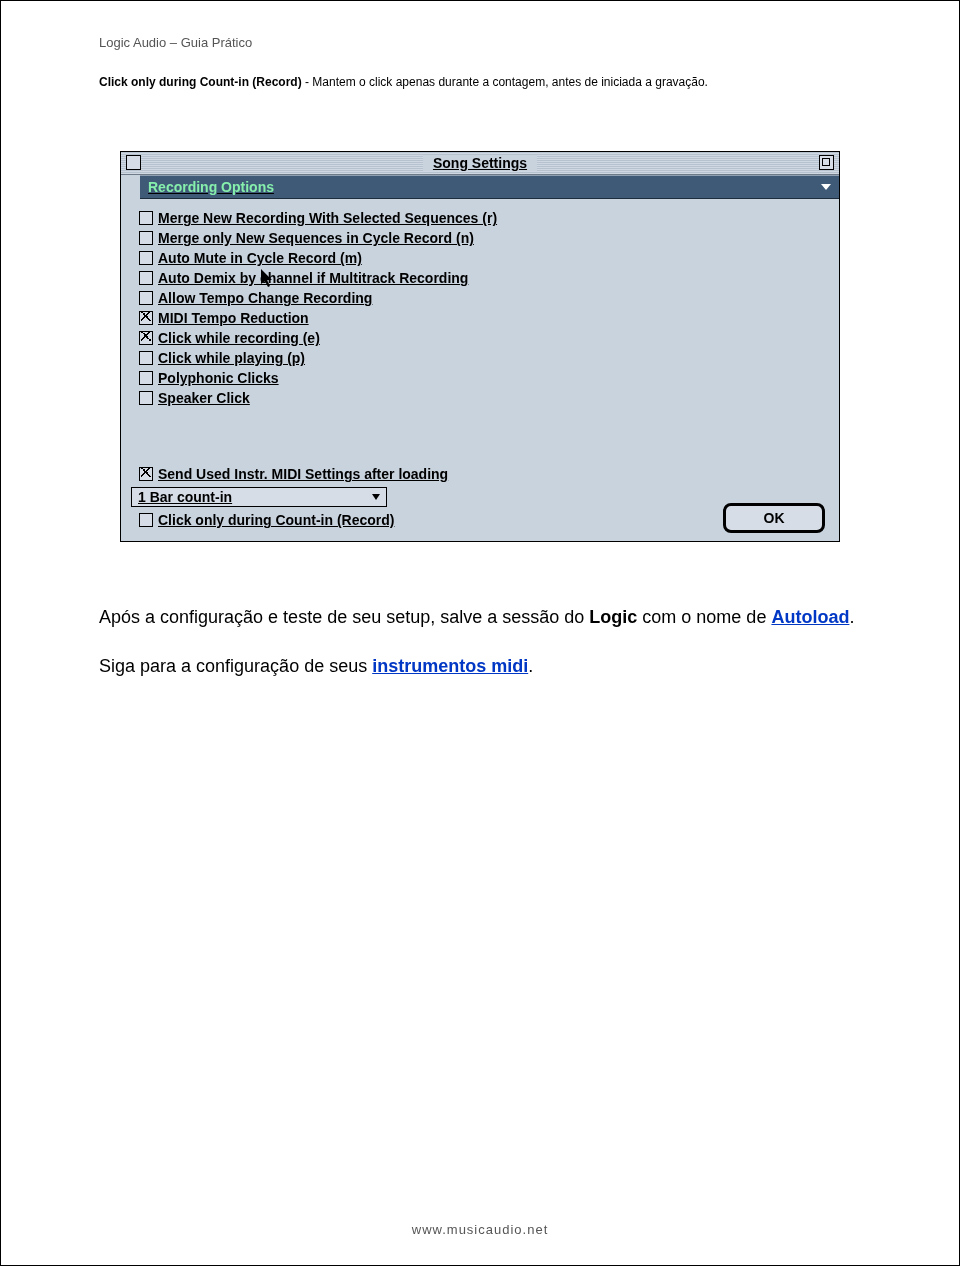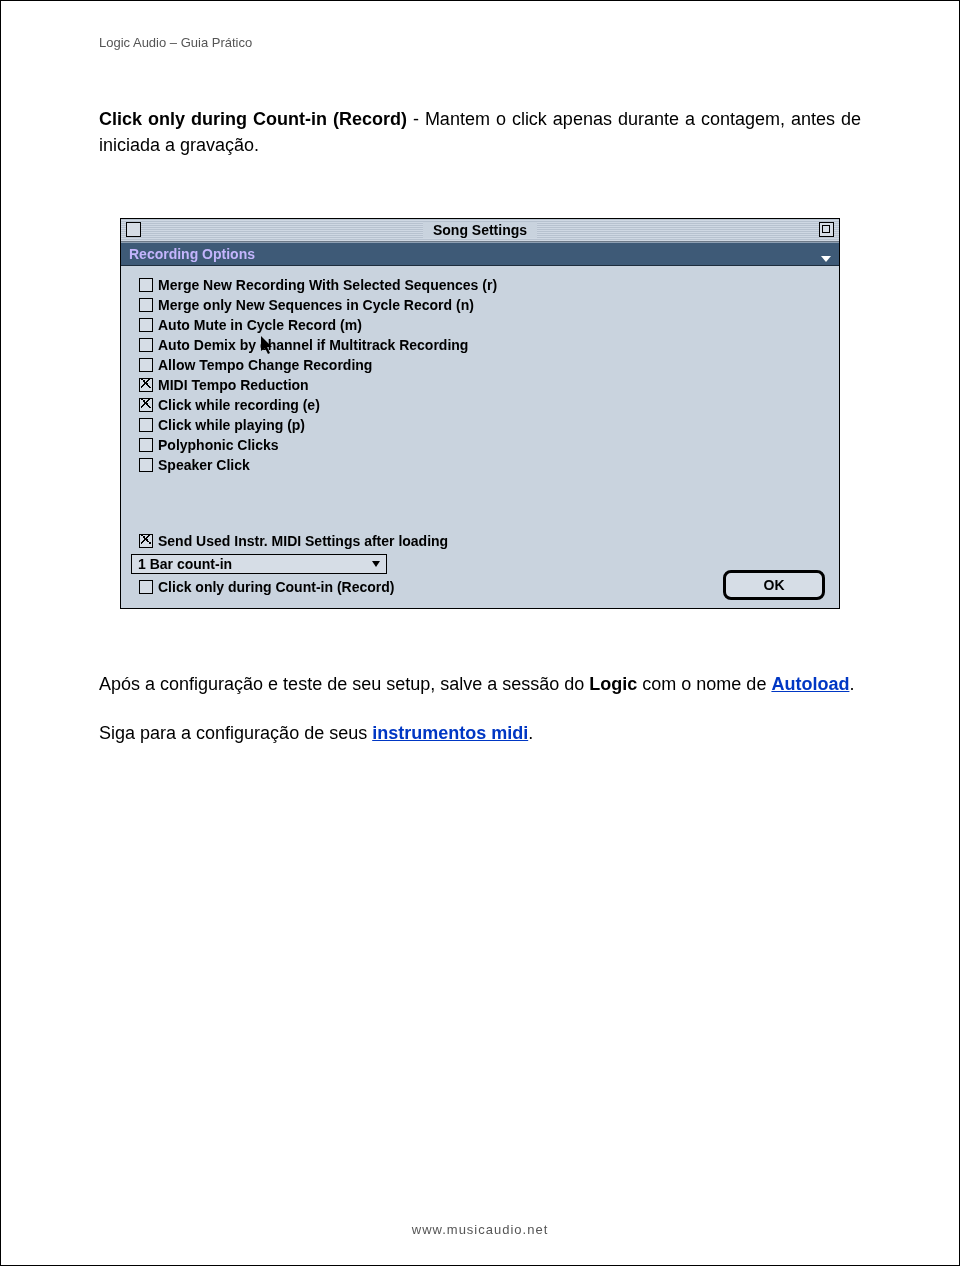--- a/index.html
+++ b/index.html
@@ -13,40 +13,41 @@
     height: 1266px;
     position: relative;
     box-sizing: border-box;
     border: 1px solid #000;
     margin: 0 auto;
     padding: 34px 98px 0 98px;
   }
   .header-line {
     font-size: 13px;
     color: #555;
-    margin-bottom: 56px;
+    margin-bottom: 24px;
   }
   .intro {
-    font-size: 18px;
+    font-size: 12px;
     color: #000;
     line-height: 1.45;
     text-align: justify;
     margin-bottom: 60px;
   }
   .intro .bold { font-weight: bold; }
   .screenshot-wrap {
     display: flex;
     justify-content: center;
     margin-bottom: 62px;
   }
   .mac-window {
     width: 718px;
     background: #c9d3de;
     border: 1px solid #000;
     font-family: "Lucida Grande", "Tahoma", Arial, sans-serif;
+    text-decoration: underline;
   }
   .titlebar {
     height: 22px;
     background: repeating-linear-gradient(
       to bottom,
       #b7c2cf 0px, #b7c2cf 1px,
       #cfd8e3 1px, #cfd8e3 2px
     );
     border-bottom: 1px solid #6e7a88;
     position: relative;
@@ -73,29 +74,30 @@
   }
   .titlebar .title-text {
     background: #c9d3de;
     padding: 0 10px;
     font-weight: bold;
     font-size: 14px;
     color: #000;
   }
   .section-header {
     background: #3e5a77;
-    color: #c4b5fd;
+    color: #86efac;
     font-weight: bold;
     font-size: 14px;
     padding: 3px 8px;
     border-top: 1px solid #8fa0b3;
     border-bottom: 1px solid #1d2d3d;
     display: flex;
     justify-content: space-between;
-    align-items: flex-end;
+    align-items: center;
+    margin-left: 19px;
   }
   .section-header .disclosure {
     width: 0; height: 0;
     border-left: 5px solid transparent;
     border-right: 5px solid transparent;
     border-top: 6px solid #fff;
   }
   .options-body {
     padding: 8px 10px 14px 10px;
   }

